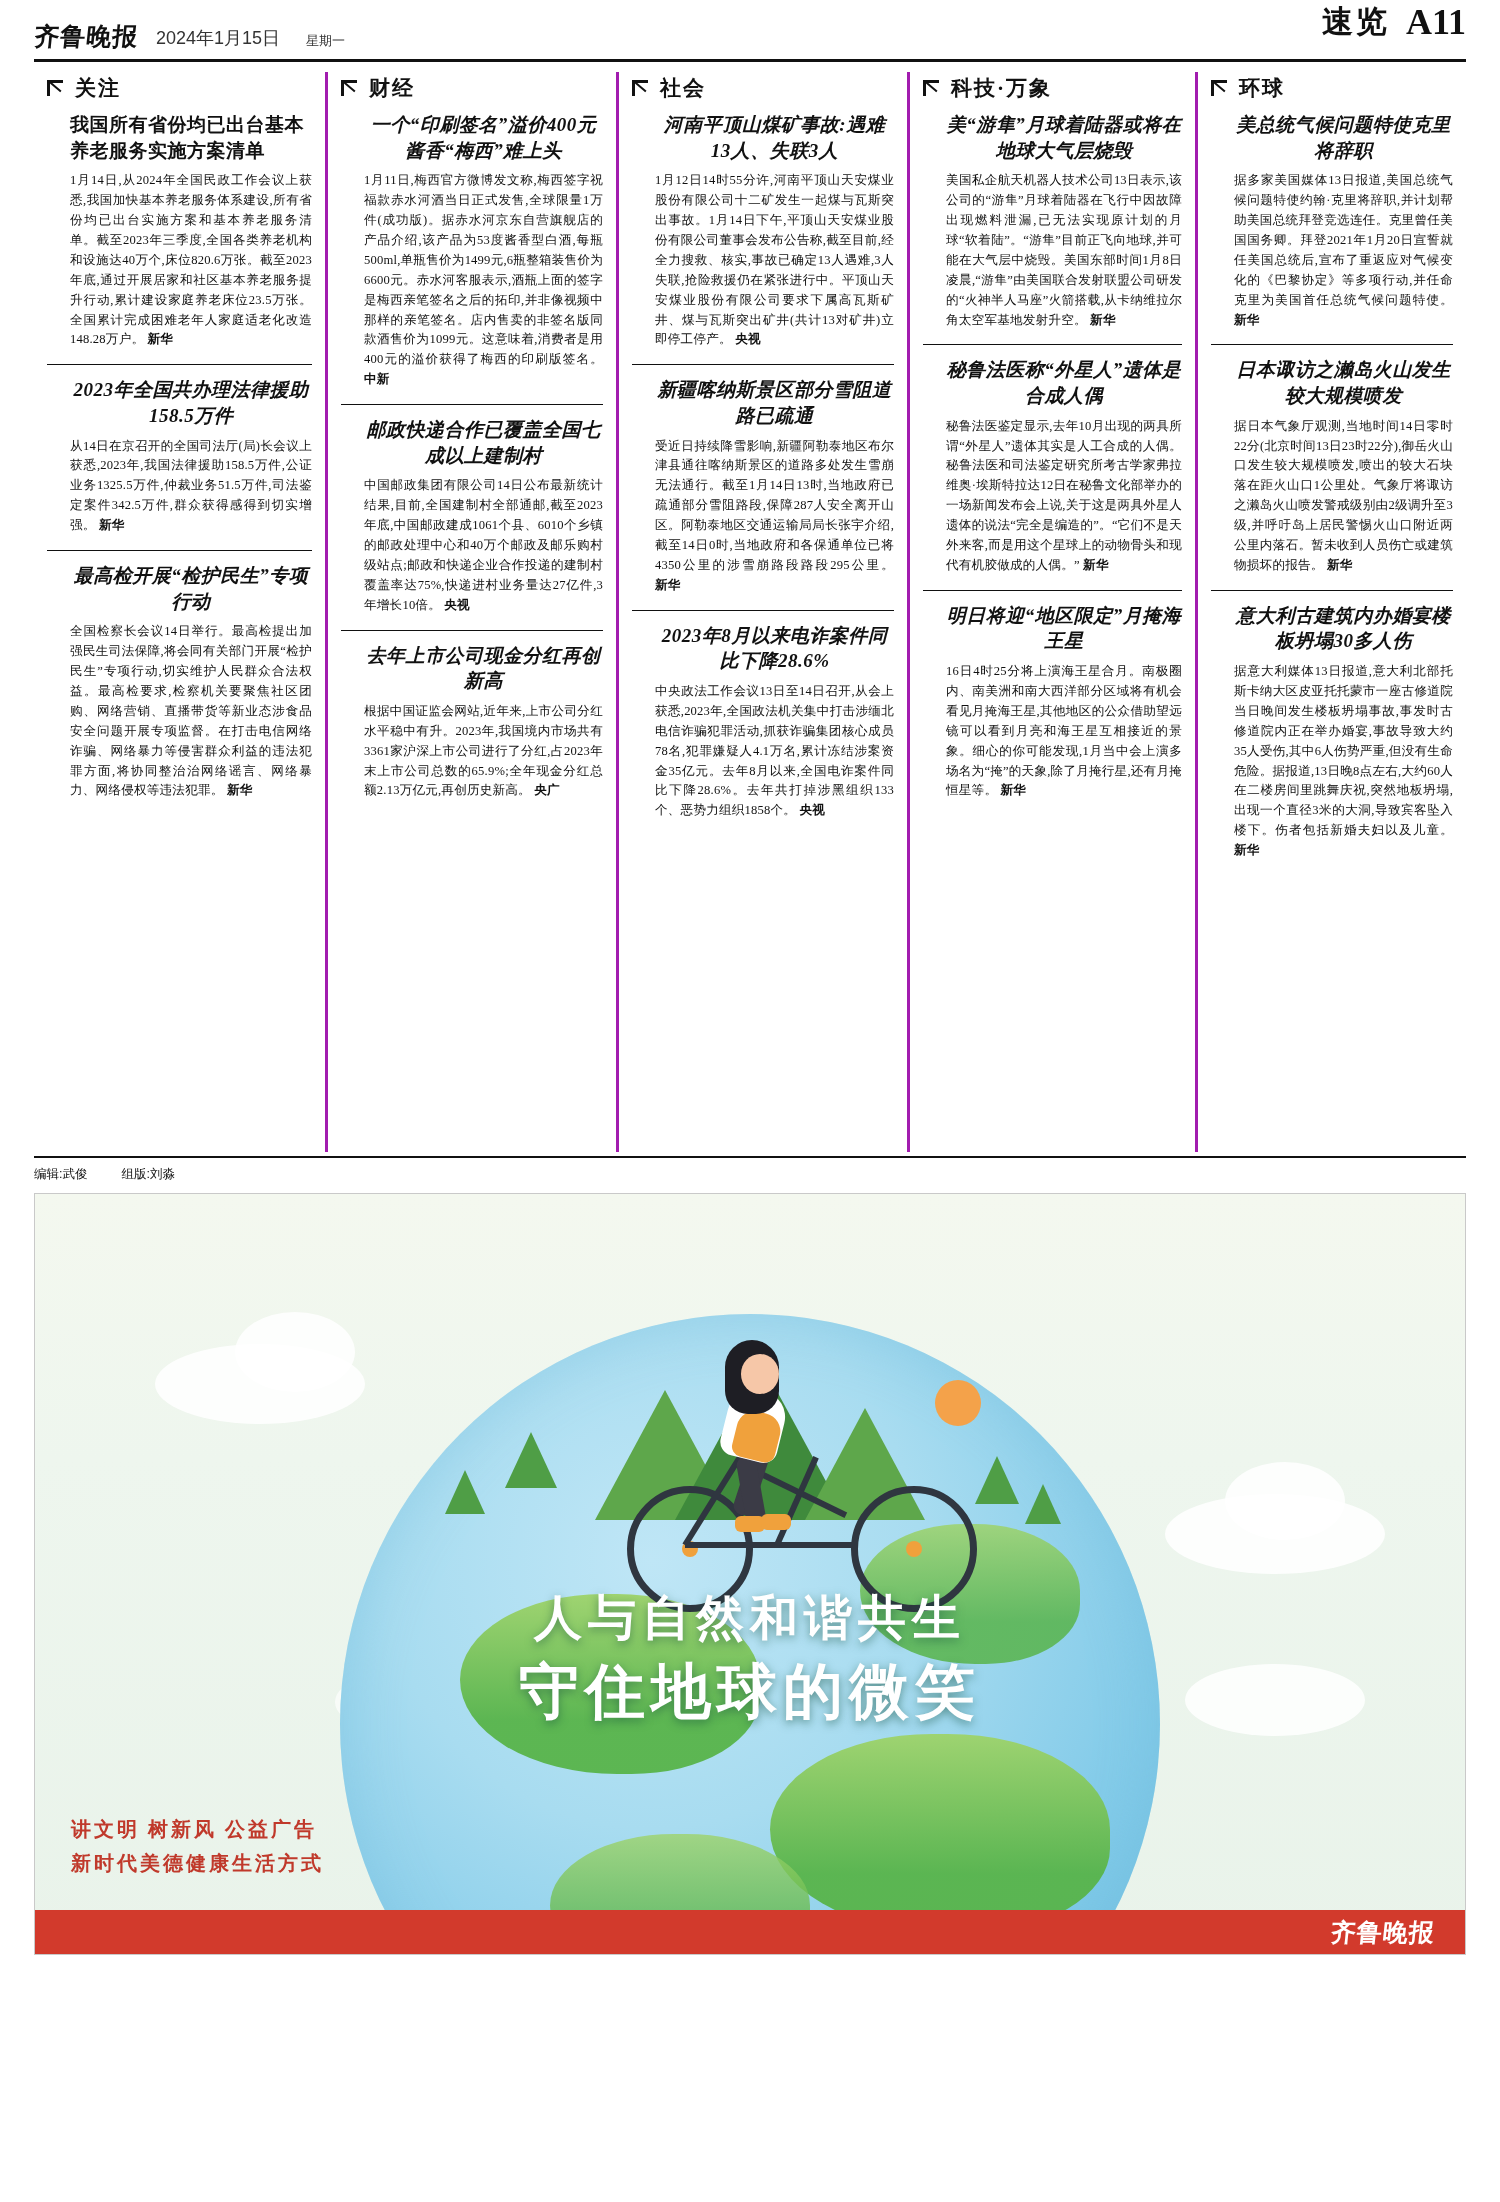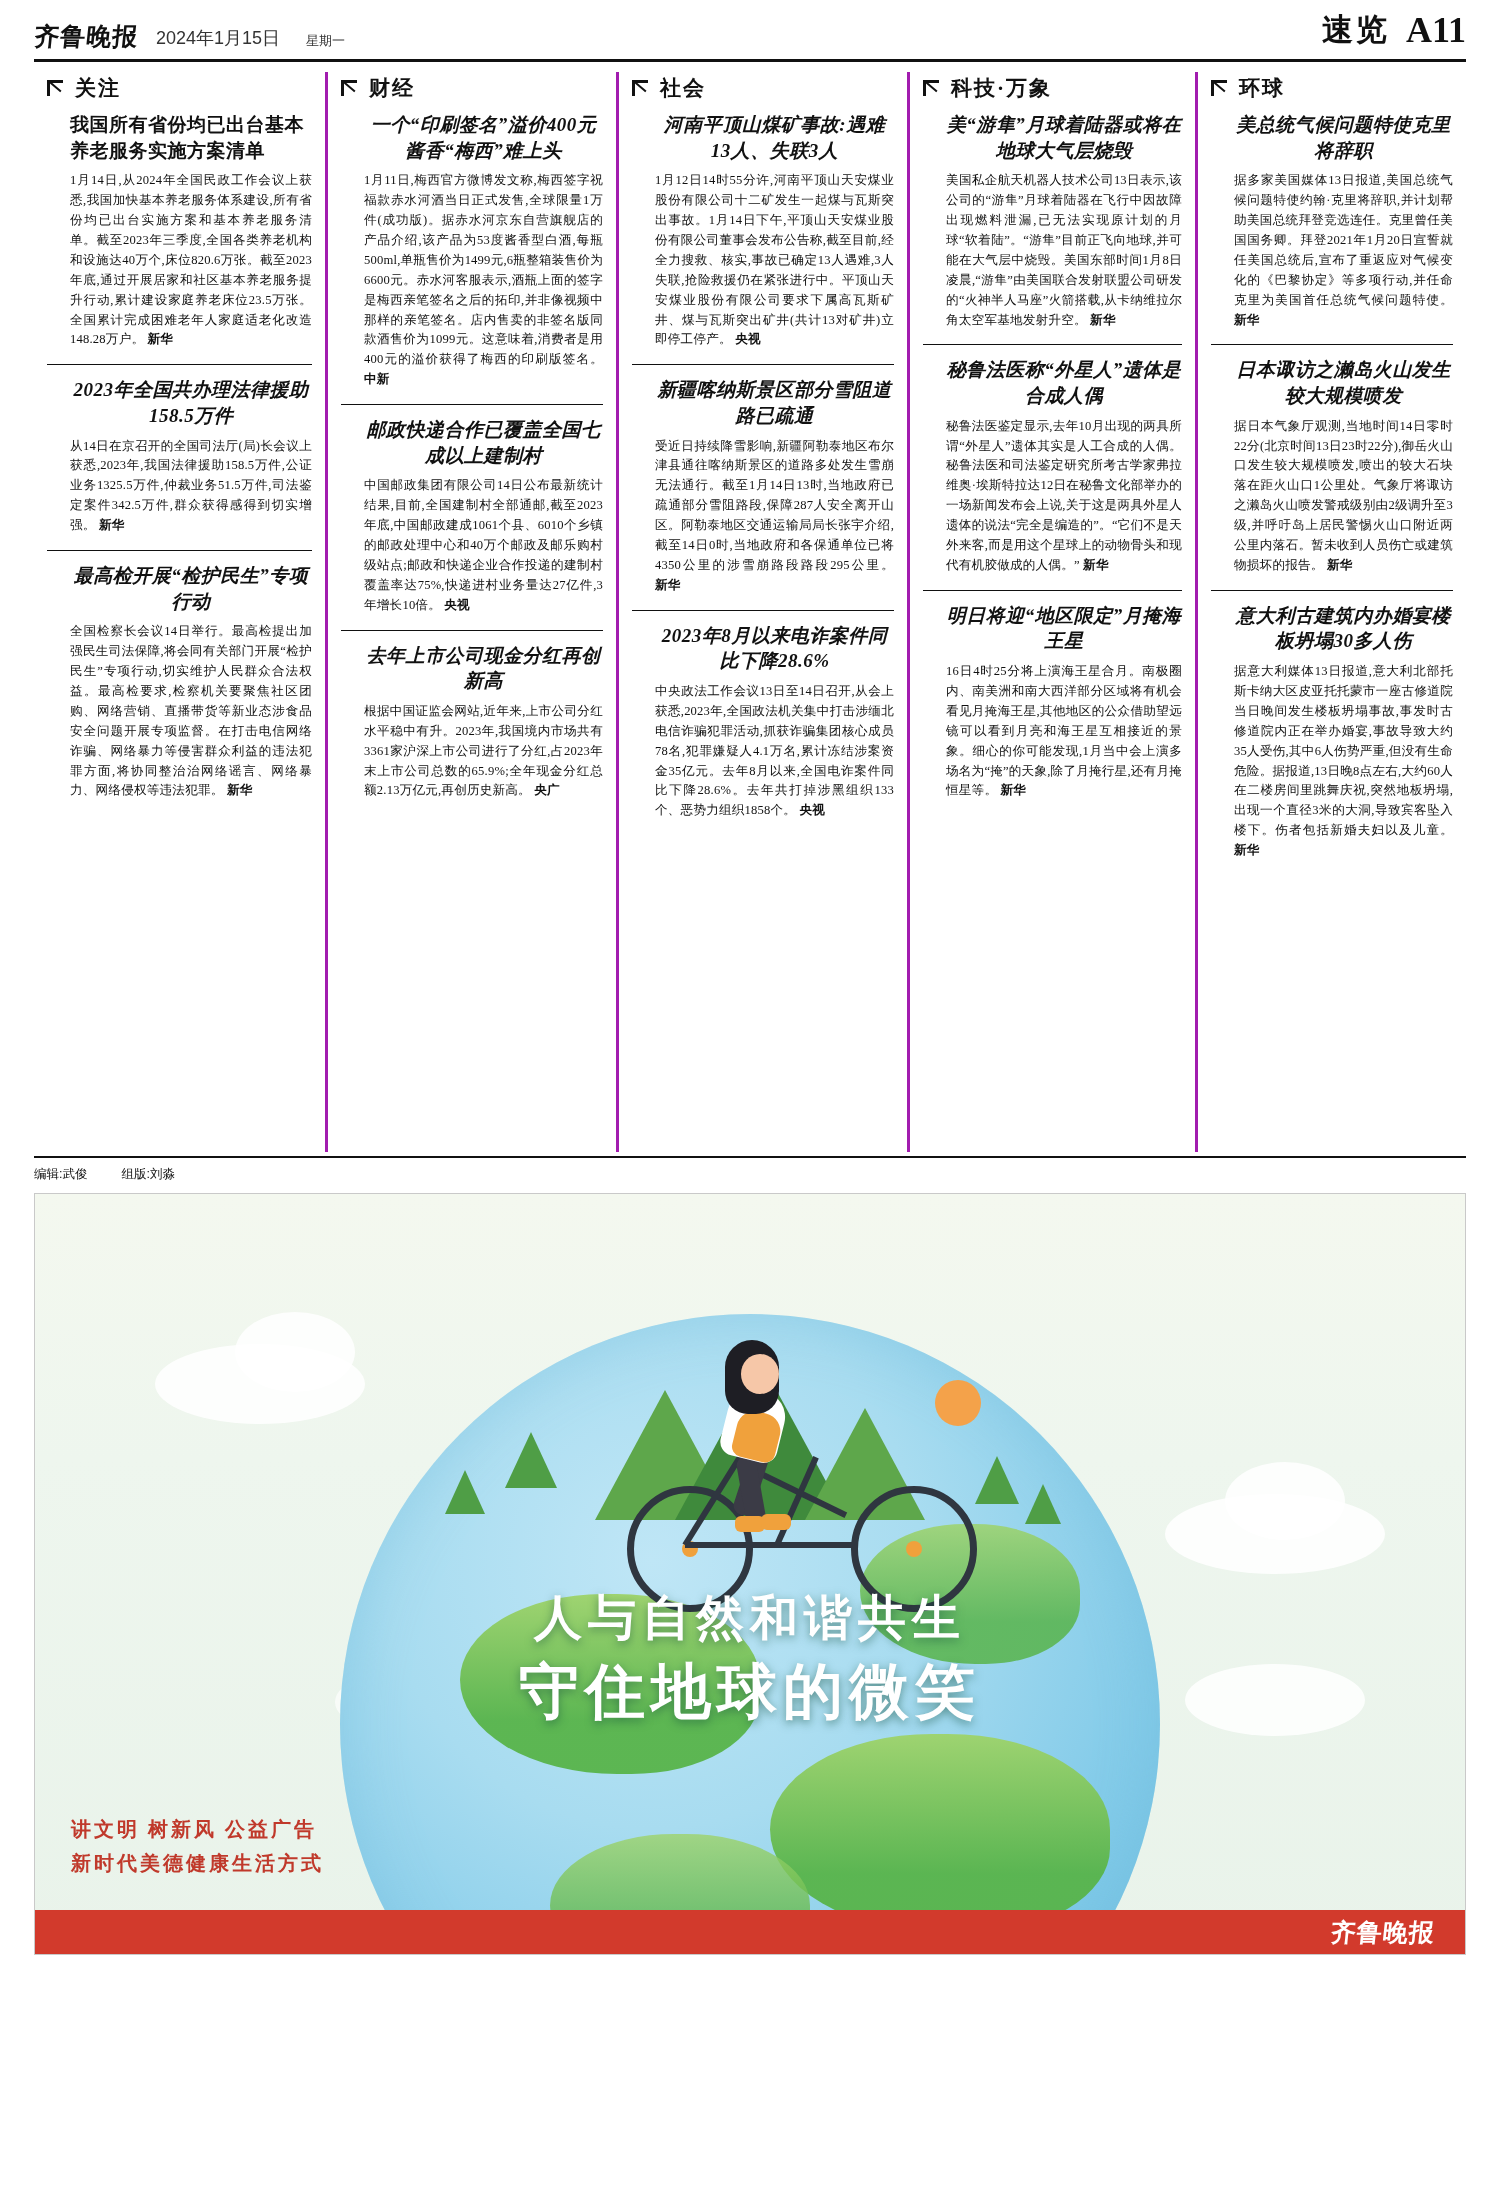--- a/index.html
+++ b/index.html
@@ -53,21 +53,21 @@
     font-size: 13px;
     color: #333;
     padding-bottom: 9px;
     margin-left: 26px;
   }
   .mast-right {
     margin-left: auto;
     display: flex;
     align-items: flex-end;
     gap: 16px;
-    padding-bottom: 8px;
+    padding-bottom: 16px;
   }
   .mast-section {
     font-size: 31px;
     font-weight: bold;
     letter-spacing: 3px;
   }
   .mast-page {
     font-size: 36px;
     font-weight: bold;
     font-family: "Liberation Serif", serif;

